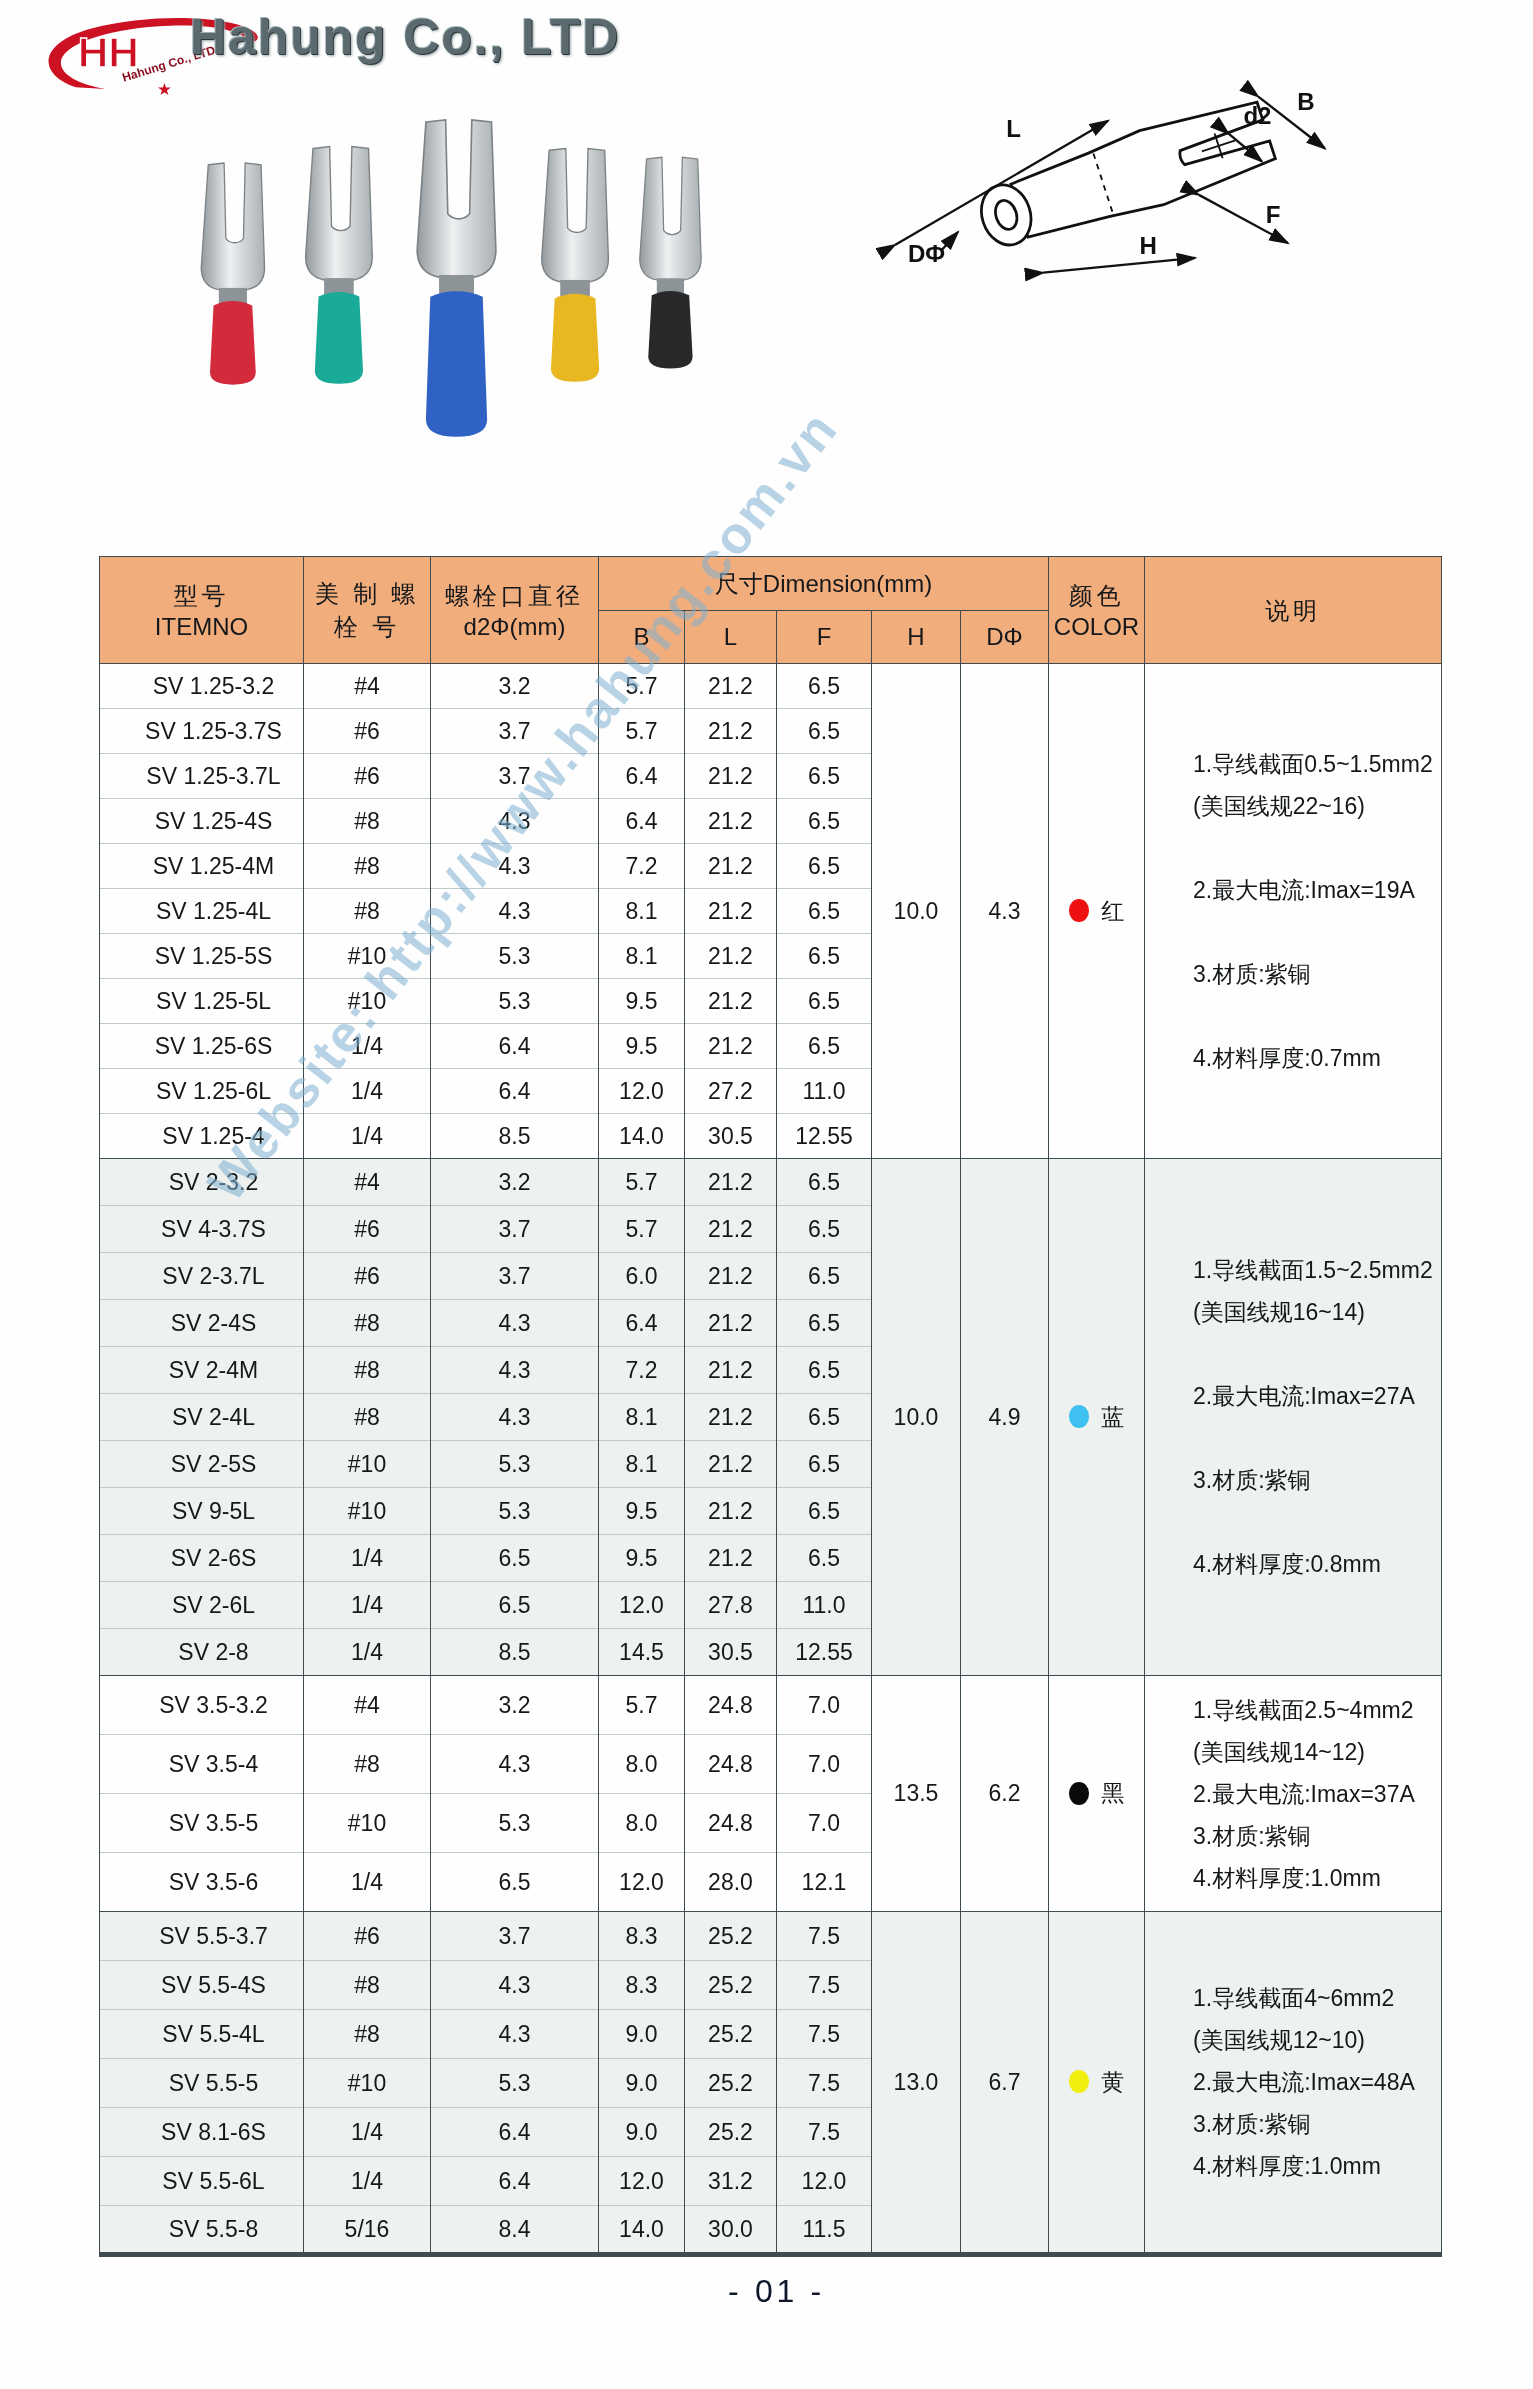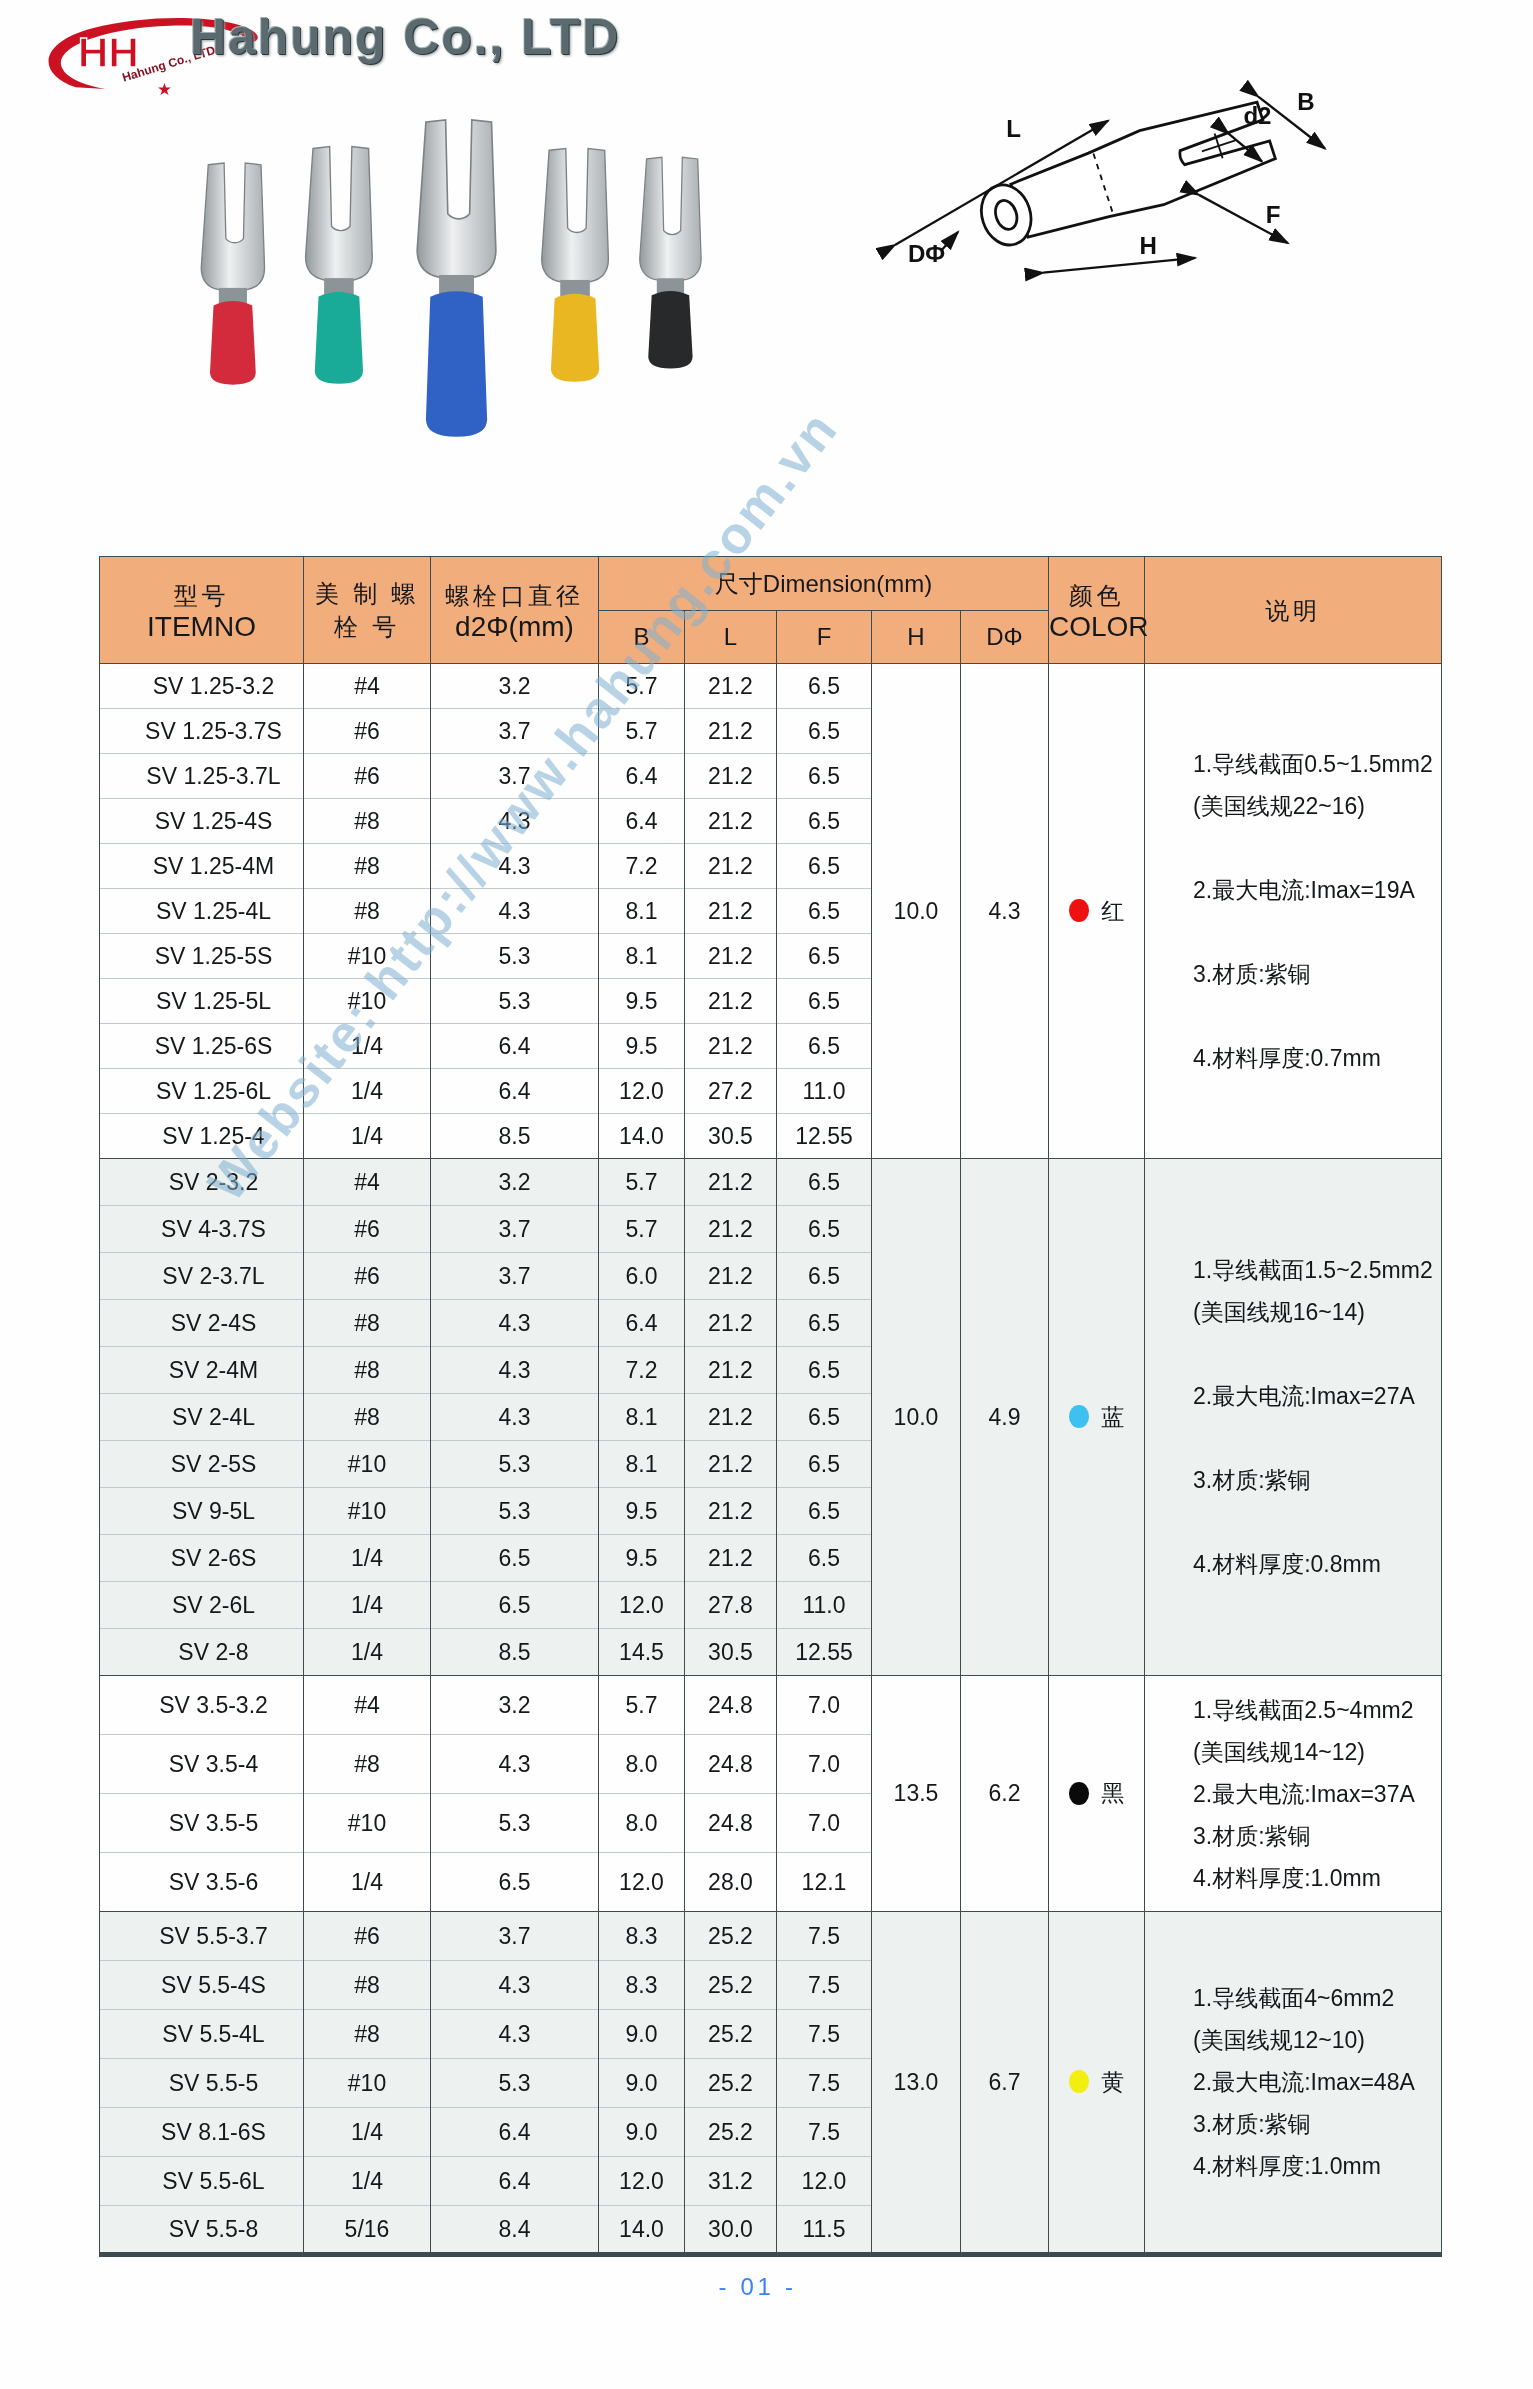--- a/index.html
+++ b/index.html
@@ -35,42 +35,42 @@
   table.spec col.w4{width:92px}   table.spec col.w5{width:95px}
   table.spec col.w6{width:89px}   table.spec col.w7{width:88px}
   table.spec col.w8{width:96px}  table.spec col.w9{width:297px}
   thead th{
     background:#F2AD7D;border:1.9px solid #3E4B50;font-weight:normal;
     text-align:center;vertical-align:middle;color:#15181a;padding:0;
   }
   thead tr.h1{height:54px}
   thead tr.h2{height:53px}
   th .zh{font-size:24px;letter-spacing:3.7px;line-height:33px;}
-  th .en{font-size:28px;letter-spacing:0;line-height:30px;}
+  th .en{font-size:24px;letter-spacing:0;line-height:30px;}
   th.sub{font-size:24px;}
   tbody td{
     border-right:1.9px solid #3E4B50;border-left:1.9px solid #3E4B50;
     border-top:0.9px solid #BFCACA;
     text-align:center;vertical-align:middle;font-size:23px;padding:0;
   }
   tbody tr.first td{border-top:1.9px solid #3E4B50;}
   tbody tr.grp0{height:45px} tbody tr.grp1{height:47px}
   tbody tr.grp2{height:59px} tbody tr.grp3{height:49px}
   tbody tr.tint td{background:#EDF1EF;}
   td.c0{text-align:center;padding-left:24px;}
   td.c9{text-align:left;padding-left:48px;padding-right:5.6px;
         white-space:pre-line;font-size:23px;line-height:42px;}
   .dot{
     display:inline-block;width:20.4px;height:23px;border-radius:50%;
     vertical-align:middle;margin-right:12px;margin-top:-3.7px;
   }
   
   .page-number{
-    position:absolute;left:87px;top:2273px;width:1341px;text-align:center;
-    font-size:24px;letter-spacing:3.7px;color:#3b82f6;
+    position:absolute;left:106px;top:2273px;width:1341px;text-align:center;
+    font-size:32px;letter-spacing:3.7px;color:#0f172a;
   }
 </style>
 </head>
 <body>
 
 <svg class="logo" viewBox="0 0 310 104">
   <g>
     <path d="M60,88 C18,74 18,40 78,24 C140,8 222,10 250,26 C262,33 258,40 244,40
              C250,30 212,18 150,22 C88,26 40,44 44,64 C47,78 70,86 92,90 Z" fill="#CC1122"></path>
   </g>

